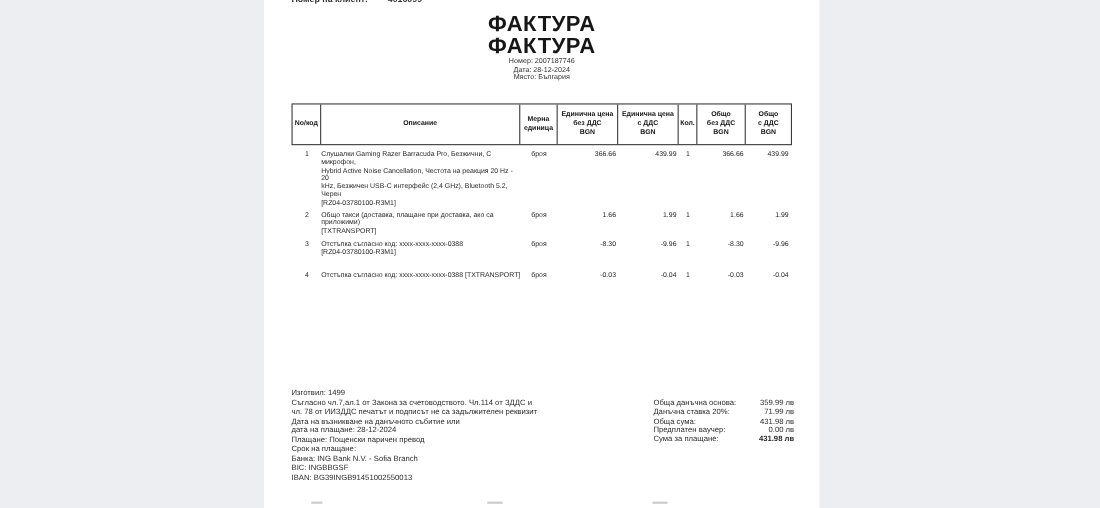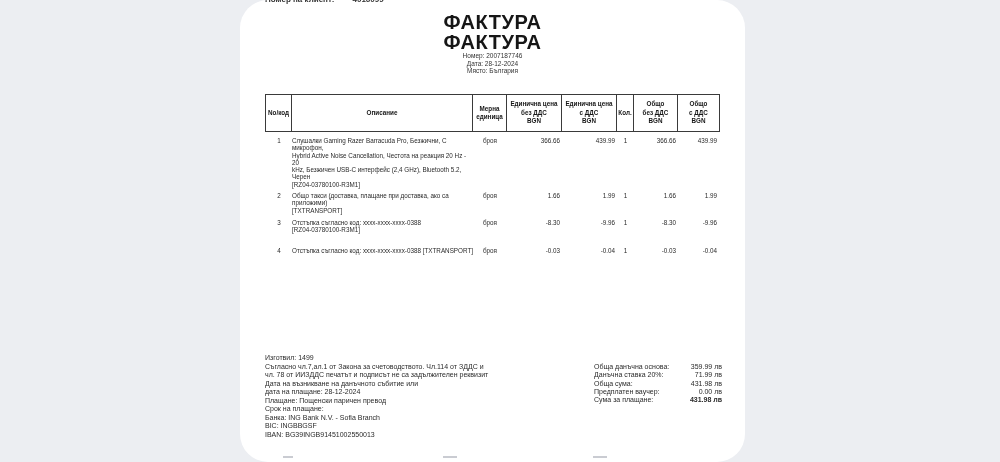--- a/index.html
+++ b/index.html
@@ -8,21 +8,20 @@
     overflow: hidden;
     background: #eceef2;
     font-family: "Liberation Sans", sans-serif;
   }
   .page {
     position: absolute; left: 240px; top: 0;
     width: 505px; height: 462px;
     background: #ffffff;
     overflow: hidden;
     color: #2a2a2a;
-    border-radius: 28px;
   }
   .client-line {
     position: absolute; left: 25px; top: -5px;
     font-size: 8px; font-weight: bold; color: #333;
     white-space: nowrap;
   }
   .client-line .num { margin-left: 18px; }
   .title {
     position: absolute; left: 0; top: 13px; width: 100%;
     text-align: center; font-size: 20px; font-weight: bold;

